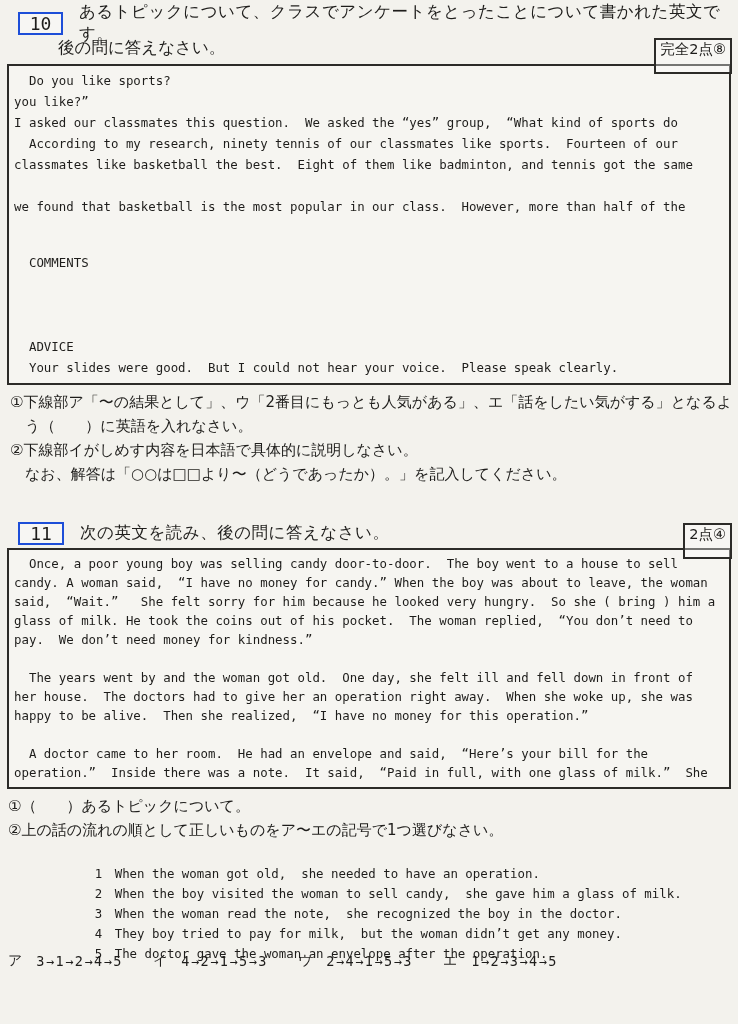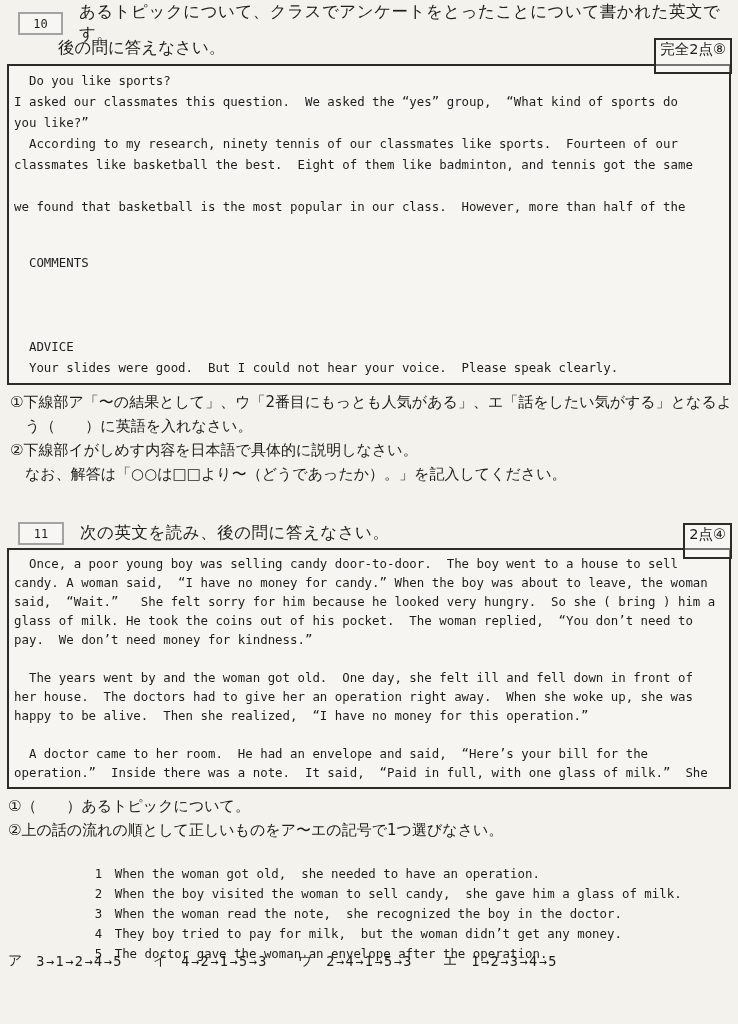--- a/index.html
+++ b/index.html
@@ -10,22 +10,22 @@
     font-family:"DejaVu Sans Mono", monospace;
     overflow:hidden;
   }
   .jp { font-family:"DejaVu Sans","Liberation Sans",sans-serif; }
   .page { position:relative; width:738px; height:1024px; padding-top:10px; }
 
   
   .sec { position:relative; }
   .sec-header { display:flex; align-items:center; height:26px; margin-left:18px; }
   .numbox {
-    display:inline-block; width:46px; height:23px; border:2px solid #a3a3a3;
-    text-align:center; line-height:20px; font-size:12px; margin-right:16px;
+    display:inline-block; width:46px; height:23px; border:2px solid #1d4ed8;
+    text-align:center; line-height:20px; font-size:18px; margin-right:16px;
     background:rgba(255,255,255,.35);
   }
   .hdr-text { font-size:16.5px; letter-spacing:.5px; }
   .sec-header2 { height:26px; line-height:24px; margin-left:58px; font-size:16.5px; }
   .badge {
     position:absolute; border:2px solid #2c2b28; font-size:14.5px;
     padding:1px 4px 14px 4px; background:rgba(255,255,255,.35); line-height:17px;
   }
   .badge10 { top:28px; right:6px; }
   .badge11 { top:3px; right:6px; }
@@ -63,22 +63,22 @@
   <section class="sec sec10">
     <div class="sec-header">
       <span class="numbox">10</span>
       <span class="hdr-text jp">あるトピックについて、クラスでアンケートをとったことについて書かれた英文です。</span>
     </div>
     <div class="sec-header2 jp">後の問に答えなさい。</div>
     <span class="badge badge10 jp">完全2点⑧</span>
 
     <div class="pbox pbox10">
       <div class="line">  Do you like sports?</div>
+      <div class="line">you like?”</div>
       <div class="line">I asked our classmates this question.  We asked the “yes” group,  “What kind of sports do</div>
-      <div class="line">you like?”</div>
       <div class="line">  According to my research, ninety tennis of our classmates like sports.  Fourteen of our</div>
       <div class="line">classmates like basketball the best.  Eight of them like badminton, and tennis got the same</div>
       <div class="line">
         
       </div>
       <div class="line">we found that basketball is the most popular in our class.  However, more than half of the</div>
       <div class="line">
         
       </div>
       <div class="line blank"></div>

